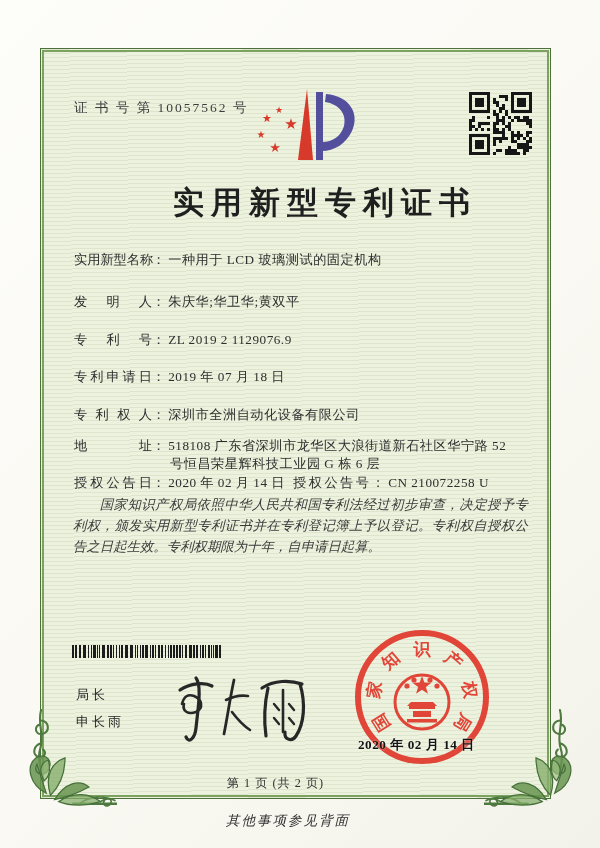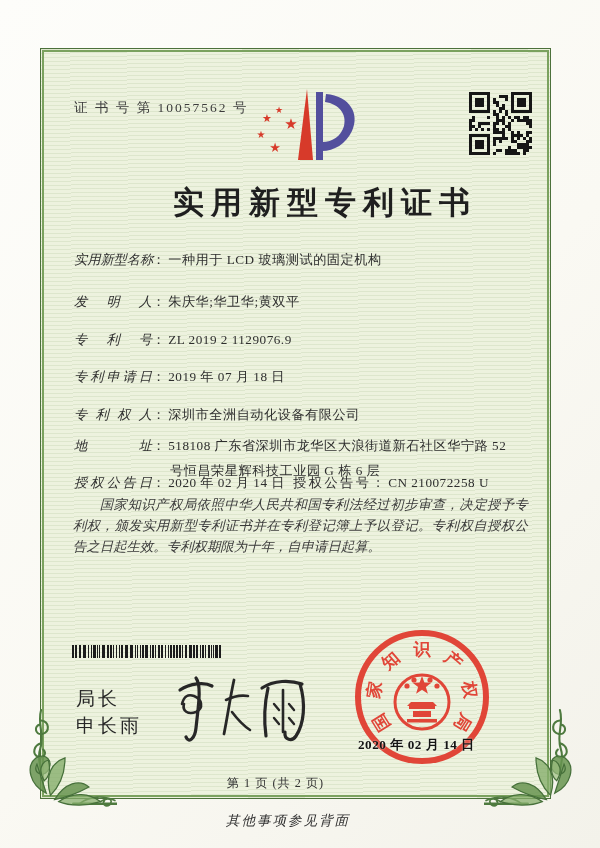--- a/index.html
+++ b/index.html
@@ -35,35 +35,35 @@
   .qr{position:absolute;left:469px;top:92px;width:63px;height:63px;}
   .title{
     position:absolute;left:40px;top:182px;width:570px;
     text-align:center;font-size:31px;font-weight:600;
     letter-spacing:7px;color:#1f1f1f;
   }
   .fields{position:absolute;left:74px;top:0;width:462px;font-size:13.2px;color:#2e2e2e;}
   .frow{position:absolute;left:0;white-space:nowrap;}
   .flabel{
     display:inline-block;width:78px;vertical-align:top;
-    text-align:justify;text-align-last:justify;font-style:italic;
+    text-align:justify;text-align-last:justify;
   }
   .fcolon{display:inline-block;margin-right:3px;}
   .fvalue{letter-spacing:0.5px;}
-  .addr2{display:block;margin-left:96px;margin-top:7px;letter-spacing:0.5px;}
+  .addr2{display:block;margin-left:96px;letter-spacing:0.5px;}
   .grant-no{position:absolute;left:219px;top:0;letter-spacing:0.5px;}
   .grant-no .glabel{letter-spacing:2.5px;text-align:center;}
   .body-text{
     position:absolute;left:73px;top:495px;width:455px;
     font-size:13.4px;line-height:20.8px;color:#3b3b3b;
     font-style:italic;text-align:justify;
   }
   .body-text p{margin:0;text-indent:2em;font-family:Liberation Serif, serif;}
   .barcode{position:absolute;left:72px;top:645px;width:152px;height:13px;}
-  .director{position:absolute;left:76px;font-size:19px;letter-spacing:3px;color:#262626;}
+  .director{position:absolute;left:76px;font-size:13px;letter-spacing:3px;color:#262626;}
   .sig{position:absolute;left:158px;top:666px;width:155px;height:88px;}
   .seal{position:absolute;left:347px;top:622px;width:150px;height:150px;opacity:0.9;}
   .seal-date{
     position:absolute;left:358px;top:736px;width:140px;
     font-size:13.2px;font-weight:600;color:#141414;letter-spacing:0.5px;
     text-shadow:0 0 2px rgba(255,255,255,0.8);
   }
   .page-info{
     position:absolute;left:20px;top:775px;width:511px;text-align:center;
     font-size:12.2px;color:#333;letter-spacing:1px;

